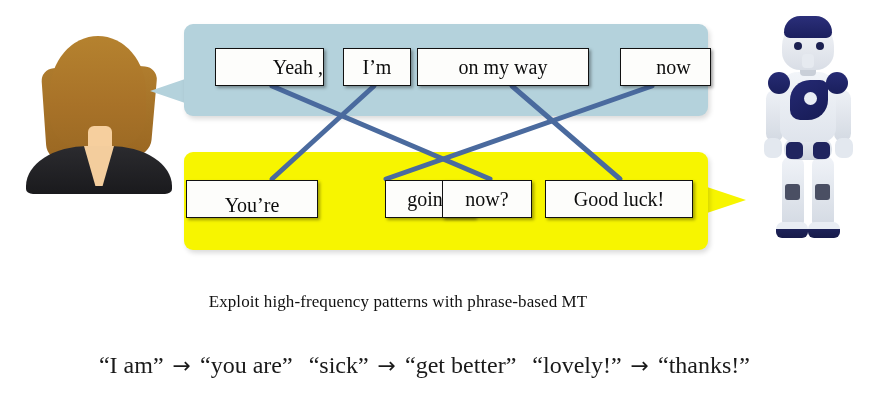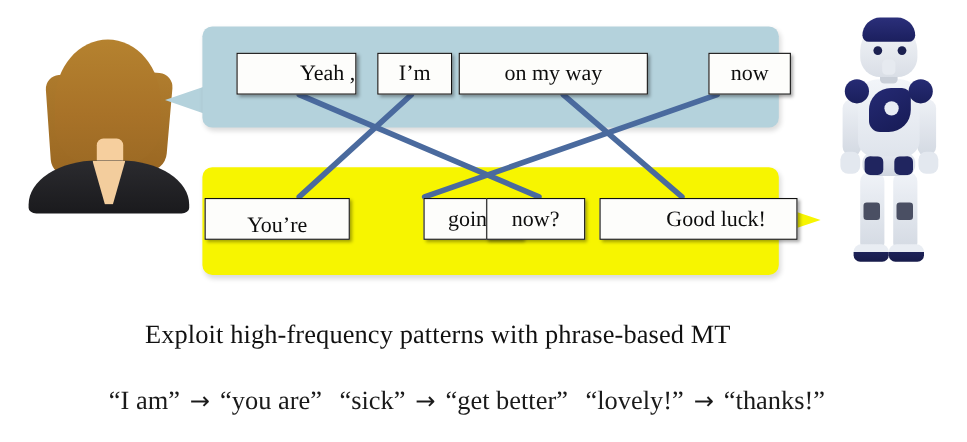--- a/index.html
+++ b/index.html
@@ -117,21 +117,21 @@
   }
 
   
   #links{position:absolute;left:0;top:0;width:879px;height:402px;pointer-events:none;}
 
   
   .caption-main{
     position:absolute;left:0;top:292px;width:796px;
     text-align:center;
     font-family:"Liberation Serif",serif;
-    font-size:24px;color:#111111;letter-spacing:0.1px;
+    font-size:17px;color:#111111;letter-spacing:0.1px;
   }
   .caption-sub{
     position:absolute;left:0;top:352px;width:849px;
     text-align:center;
     font-family:"Liberation Serif",serif;
     font-size:24px;color:#1a1a1a;
   }
   .ex{margin:0 5px;}
   .arrow{font-family:"DejaVu Sans",sans-serif;font-size:22px;padding:0 3px;}
 </style>
@@ -193,33 +193,33 @@
   <div id="chip-layer">
       <div class="chip" style="left: 215px; top: 48px; width: 107px; justify-content: flex-end;">
         <span>Yeah ,</span>
       </div>
       <div class="chip" style="left: 343px; top: 48px; width: 66px;">
         <span>I’m</span>
       </div>
       <div class="chip" style="left: 417px; top: 48px; width: 170px;">
         <span>on my way</span>
       </div>
-      <div class="chip" style="left: 644px; top: 48px; width: 73px;">
+      <div class="chip" style="left: 620px; top: 48px; width: 73px; padding-left: 16px;">
         <span>now</span>
       </div>
       <div class="chip" style="left: 186px; top: 180px; width: 130px; align-items: flex-end;">
         <span>You’re</span>
       </div>
       <div class="chip" style="left: 340px; top: 180px; width: 88px; margin-left: 45px;">
         <span>going</span>
       </div>
       <div class="chip" style="left: 442px; top: 180px; width: 88px;">
         <span>now?</span>
       </div>
-      <div class="chip" style="left: 545px; top: 180px; width: 146px; padding-left: 32px;">
+      <div class="chip" style="left: 545px; top: 180px; width: 146px;">
         <span>Good luck!</span>
       </div>
     </div>
 
   <div class="caption-main">Exploit high-frequency patterns with phrase-based MT</div>
 
   <div class="caption-sub">
     <span class="ex">
       <span>“I am”</span>
       <span class="arrow">→</span>

